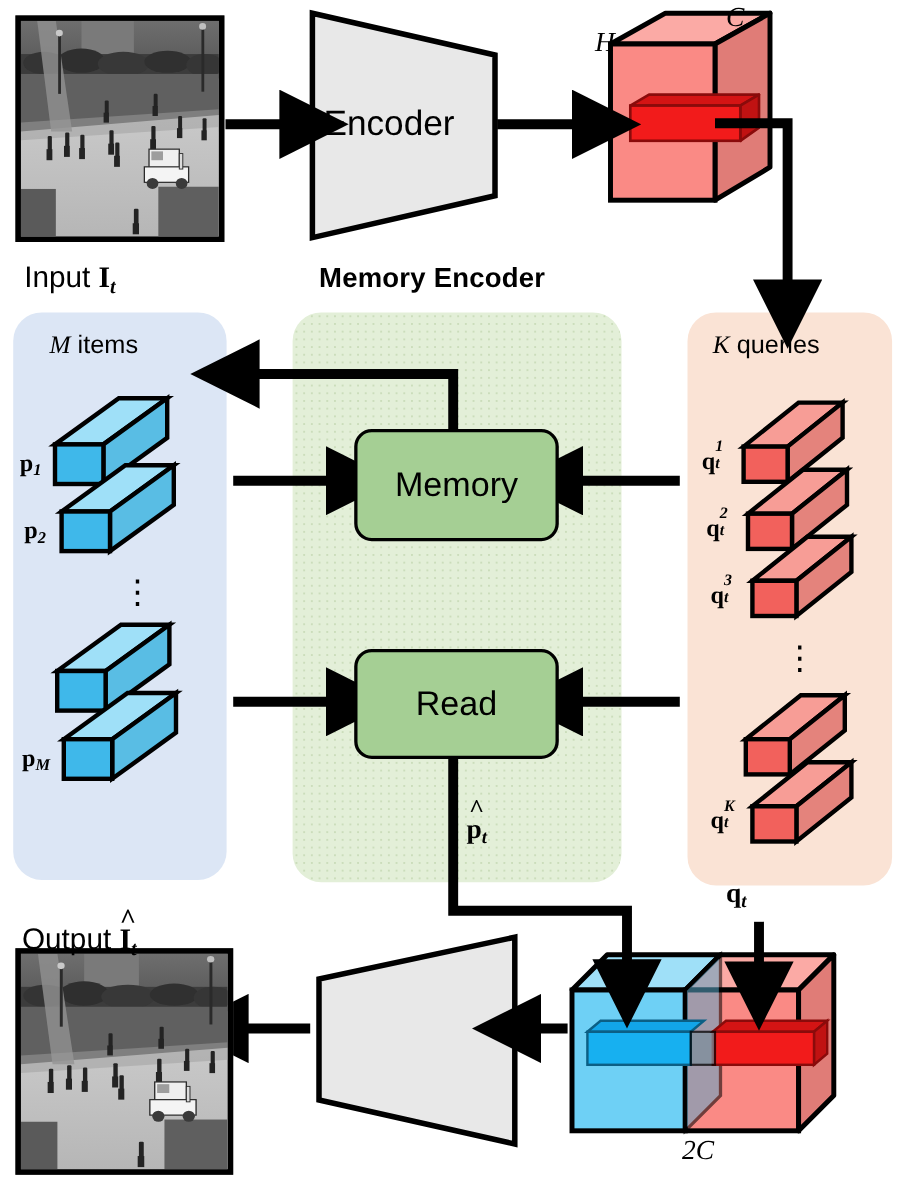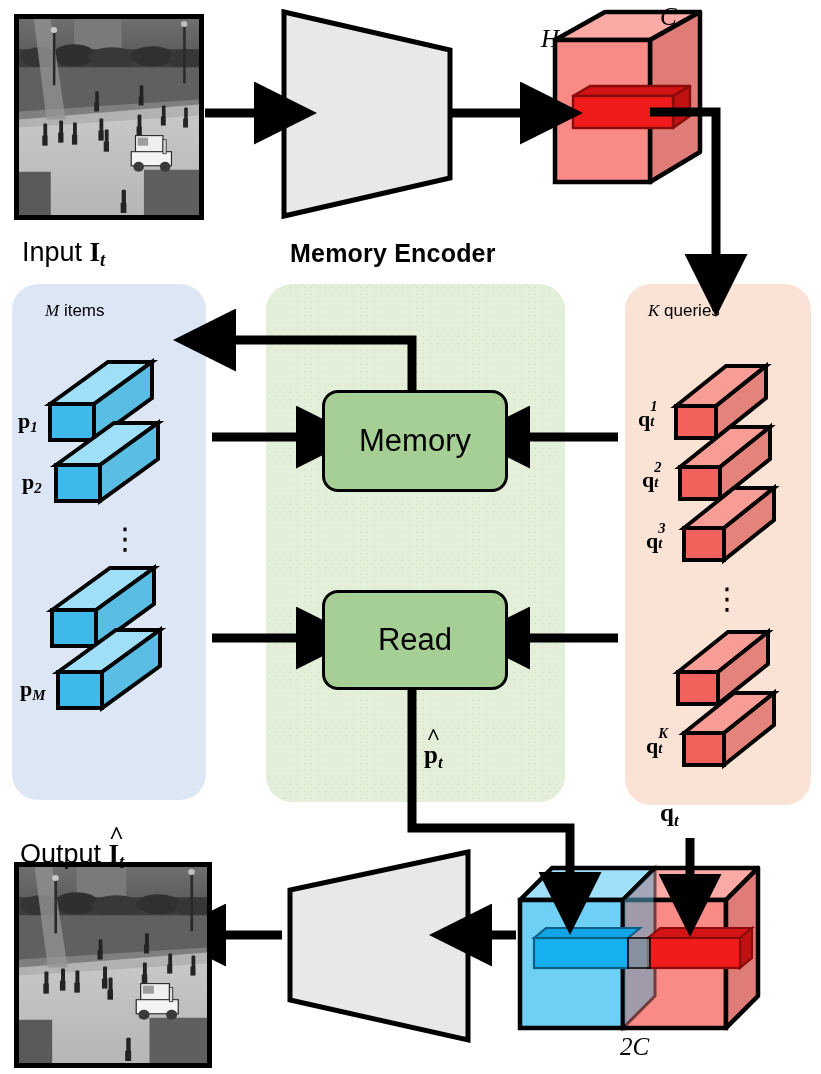--- a/index.html
+++ b/index.html
@@ -10,21 +10,21 @@
   }
   .stage{position:absolute;left:0;top:0;width:821px;height:1074px;}
   svg.layer{position:absolute;left:0;top:0;width:821px;height:1074px;overflow:visible;}
 
   
   .lbl{position:absolute;white-space:nowrap;line-height:1;}
   .sans{font-family:"Liberation Sans", sans-serif;}
 
   .caption{font-size:27px;font-family:"Liberation Sans", sans-serif;margin-top:23px;}
   .blocklabel{font-size:32px;font-family:"Liberation Sans", sans-serif;}
-  .panel-title{font-size:17px;}
+  .panel-title{font-size:23px;}
   .module-title{font-size:25px;font-weight:bold;font-family:"Liberation Sans", sans-serif;letter-spacing:.2px;}
   .dimlabel{font-size:25px;font-family:"Liberation Serif", serif;font-style:italic;}
   .veclabel{font-size:22px;}
 
   
   .mb{font-family:"Liberation Serif", serif;font-weight:bold;font-style:normal;}
   .mi{font-family:"Liberation Serif", serif;font-style:italic;}
   .sub{font-size:0.68em;vertical-align:-0.28em;font-family:"Liberation Serif", serif;font-style:italic;}
   .stack{display:inline-block;position:relative;vertical-align:baseline;}
   .stack .s-up{position:absolute;left:100%;top:-0.62em;font-size:0.66em;font-family:"Liberation Serif", serif;font-style:italic;}
@@ -262,20 +262,21 @@
   </div>
 
   <div class="procbox" style="left:322px;top:390px;width:180px;height:96px;">
     <span class="t">Memory</span>
   </div>
 
   <div class="procbox" style="left:322px;top:590px;width:180px;height:94px;">
     <span class="t">Read</span>
   </div>
 
+  <div class="lbl blocklabel" style="left:294px;top:96px;">Encoder</div>
 
   <div class="lbl caption" style="left:22px;top:216px;">
     <span>Input</span>
     <span class="mb">
       <span>I</span><span class="sub">t</span>
     </span>
   </div>
 
   <div class="lbl caption" style="left:20px;top:818px;">
     <span>Output</span>

